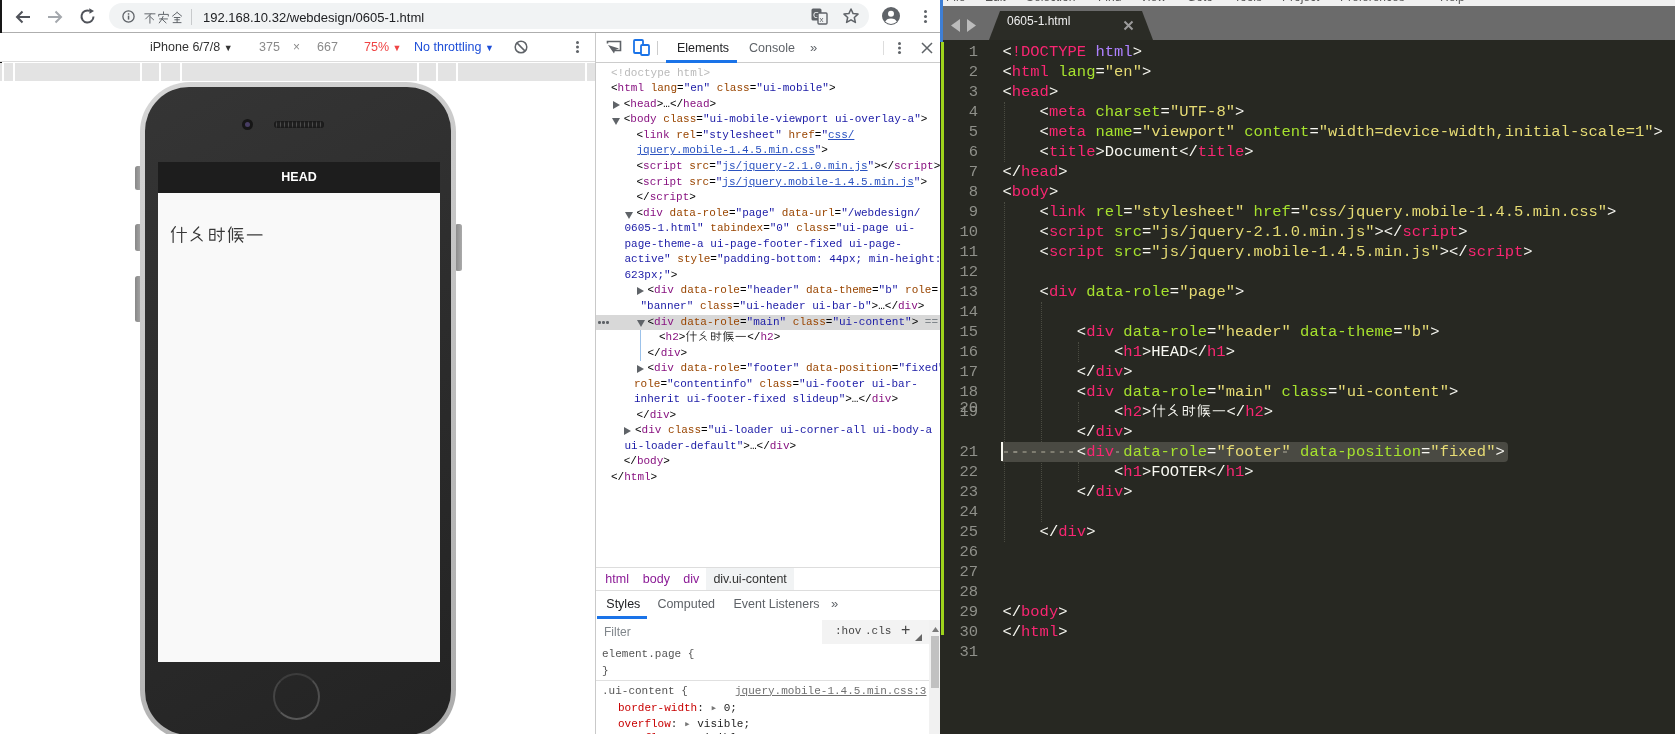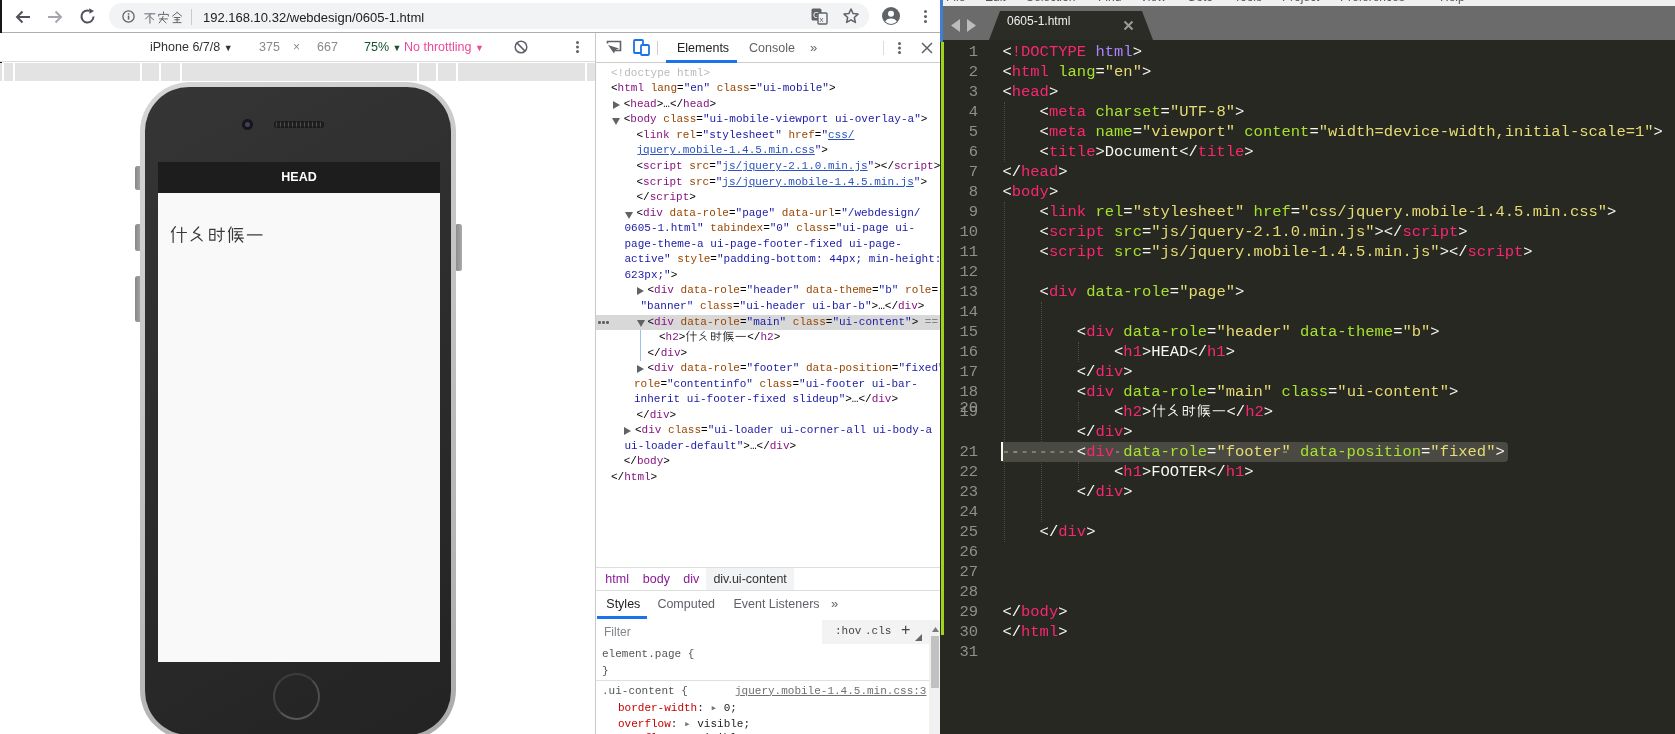--- a/index.html
+++ b/index.html
@@ -136,22 +136,22 @@
     <path d="M3.2,14.8 a6,4.5 0 0 1 11.6,0 a9,9 0 0 1 -11.6,0 Z" fill="#fff"></path>
   </svg>
 
 <div class="abs" style="left:924px;top:10px;width:3px;height:3px;border-radius:50%;background:#5f6368;box-shadow:0 5px 0 #5f6368,0 10px 0 #5f6368"></div>
 
 <div class="abs" id="devbar"></div>
 <div class="abs" style="left:150px;top:40px;font-size:12.5px;color:#333">iPhone 6/7/8 <span style="font-size:9px;color:#333">▼</span></div>
 <div class="abs" style="left:259px;top:40px;font-size:12.5px;color:#8a8a8a">375</div>
 <div class="abs" style="left:293px;top:40px;font-size:12px;color:#8a8a8a">×</div>
 <div class="abs" style="left:317px;top:40px;font-size:12.5px;color:#8a8a8a">667</div>
-<div class="abs" style="left:364px;top:40px;font-size:12.5px;color:#14532d">75% <span style="font-size:9px">▼</span></div>
-<div class="abs" style="left:404px;top:40px;font-size:12.5px;color:#ec4899">No throttling <span style="font-size:9px">▼</span></div>
+<div class="abs" style="left:364px;top:40px;font-size:12.5px;color:#ef4444">75% <span style="font-size:9px">▼</span></div>
+<div class="abs" style="left:414px;top:40px;font-size:12.5px;color:#1d4ed8">No throttling <span style="font-size:9px">▼</span></div>
 <svg class="abs" style="left:514px;top:40px" width="14" height="14" viewBox="0 0 14 14">
     <circle cx="7" cy="7" r="5.8" stroke="#5f6368" stroke-width="1.5" fill="none"></circle>
     <path d="M2.9,2.9 L11.1,11.1" stroke="#5f6368" stroke-width="1.5"></path>
   </svg>
 <div class="abs" style="left:576px;top:41px;width:3px;height:3px;border-radius:50%;background:#5f6368;box-shadow:0 4.5px 0 #5f6368,0 9px 0 #5f6368"></div>
 
 <div class="abs" id="pagearea"></div>
 <div class="abs" id="ruler">
 <div class="rtick" style="left:2px"></div>
     <div class="rtick" style="left:13px"></div>

